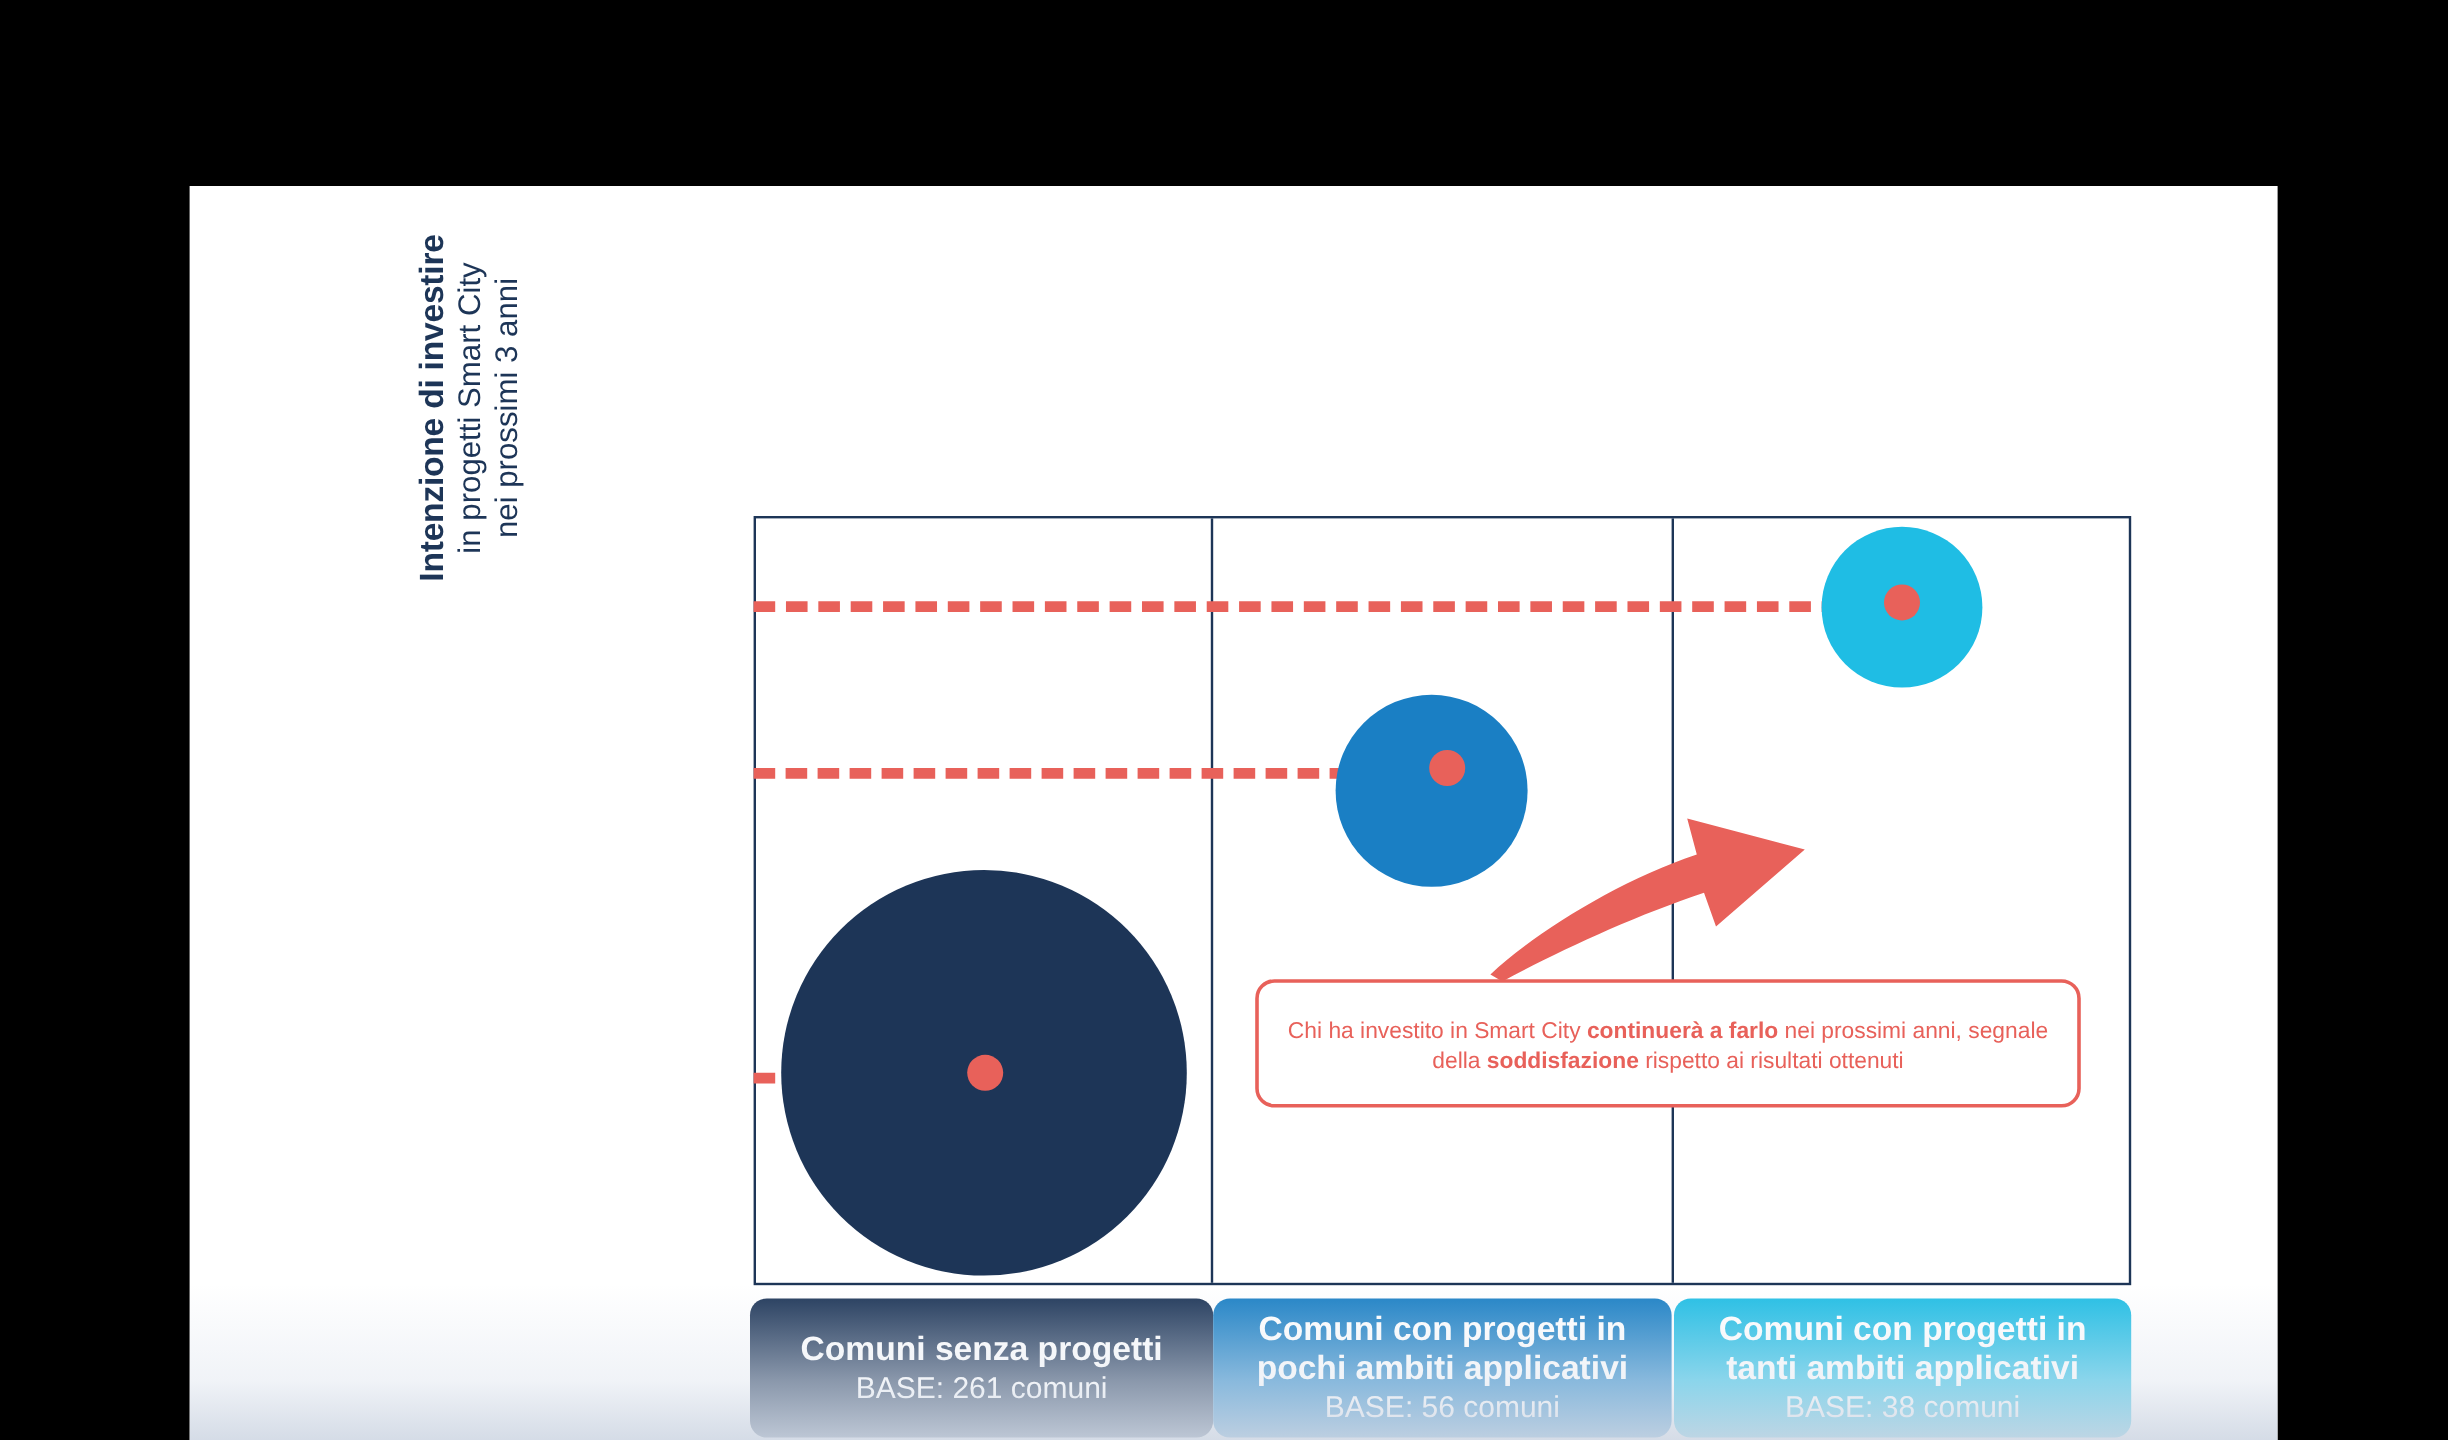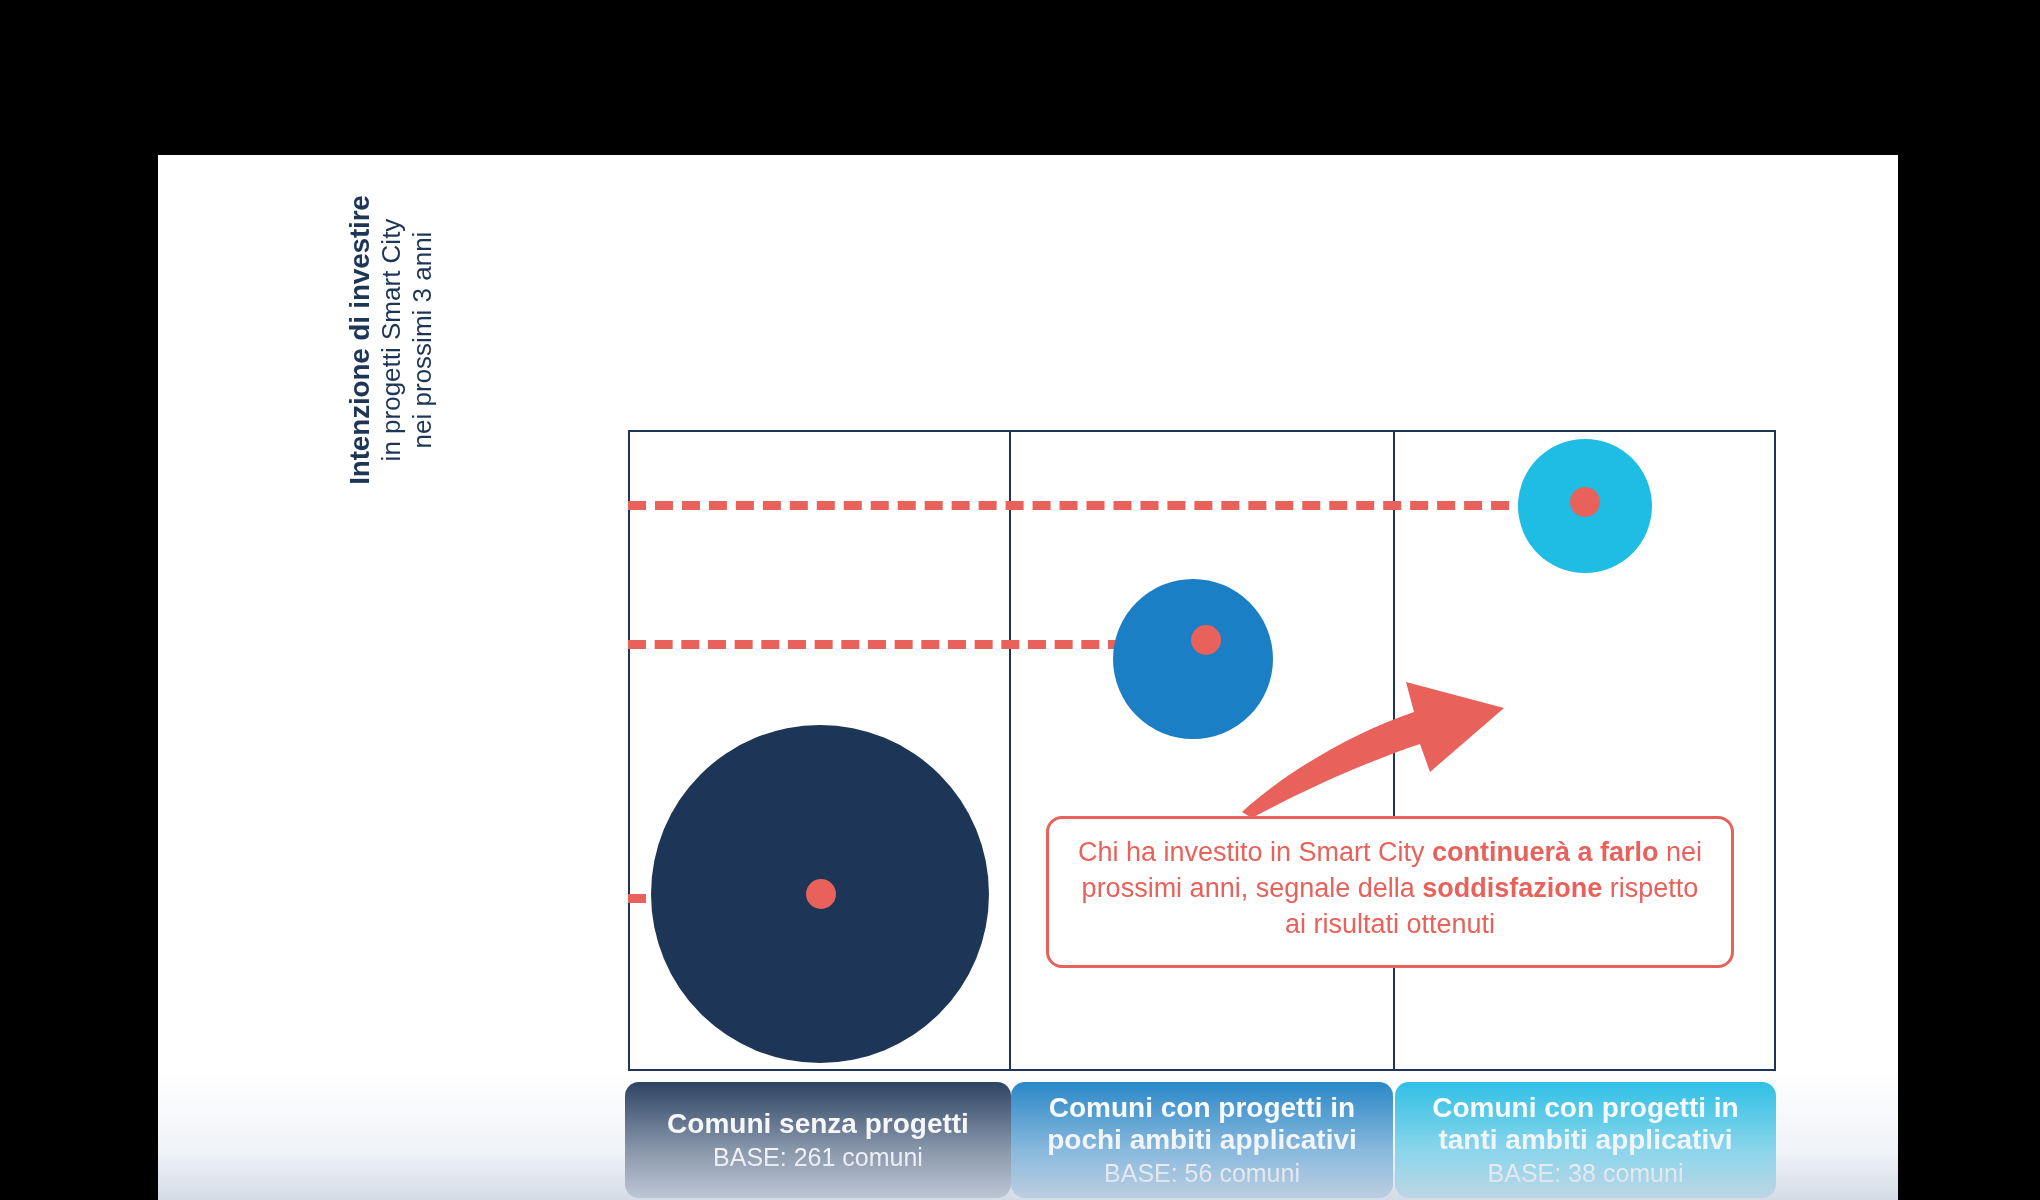--- a/index.html
+++ b/index.html
@@ -135,26 +135,26 @@
     height: 160px;
     pointer-events: none;
   }
 
   
   .callout {
     position: absolute;
     left: 888px;
     top: 661px;
     width: 688px;
-    padding: 16px 24px 22px 24px;
+    padding: 28px 24px 22px 24px;
     border: 3px solid #e8615a;
     border-radius: 16px;
     background: #ffffff;
     color: #e8615a;
-    font-size: 27px;
+    font-size: 19px;
     line-height: 1.33;
     text-align: center;
   }
   .callout b { font-weight: bold; }
 
   
   .cat-box {
     position: absolute;
     top: 927px;
     height: 116px;

